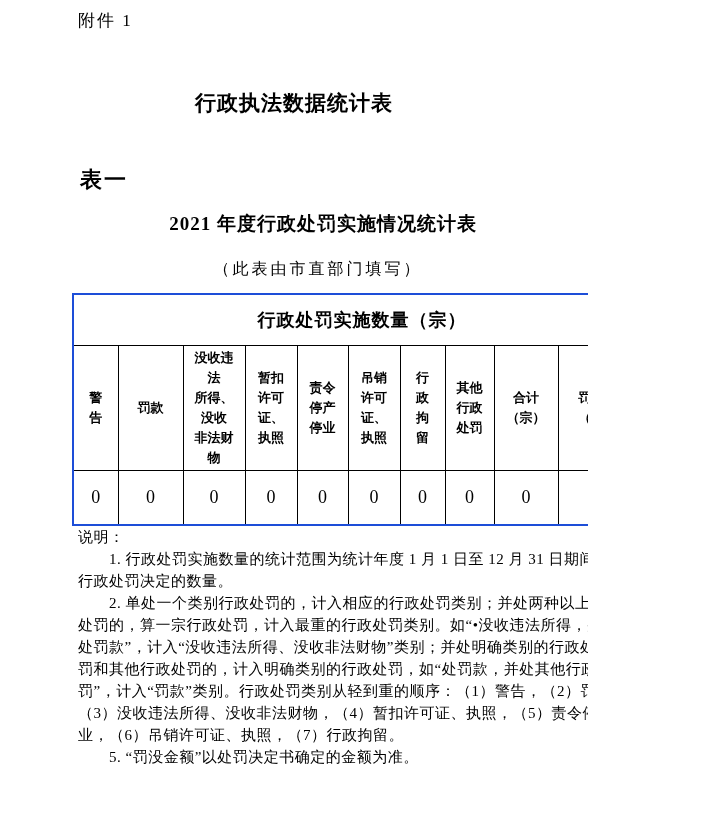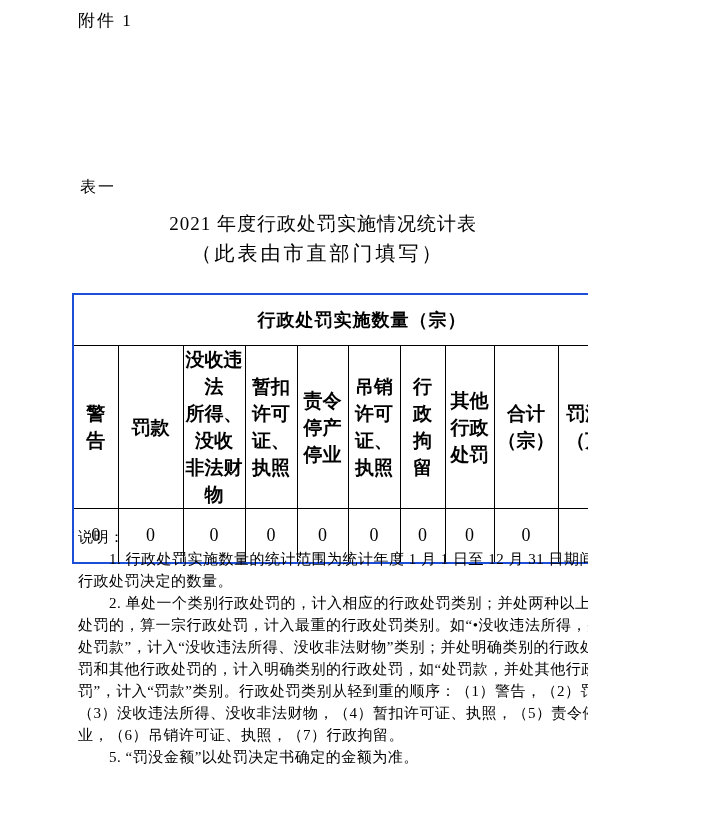--- a/index.html
+++ b/index.html
@@ -30,46 +30,46 @@
     text-align: center;
     font-size: 21px;
     font-weight: bold;
     letter-spacing: 1px;
   }
   .t1 { top: 49px; }
   .t2 { top: 89px; }
   .table-label {
     position: absolute;
     left: 80px;
-    top: 177px;
-    font-size: 16px;
-    font-weight: normal;
+    top: 165px;
+    font-size: 22px;
+    font-weight: bold;
     letter-spacing: 2px;
   }
   .subtitle {
     position: absolute;
     left: 0;
     top: 211px;
     width: 100%;
     box-sizing: border-box;
     padding-left: 58px;
     text-align: center;
     font-size: 19px;
-    font-weight: normal;
+    font-weight: bold;
     letter-spacing: 1px;
   }
   .fillnote {
     position: absolute;
     left: 0;
-    top: 240px;
+    top: 259px;
     width: 100%;
     box-sizing: border-box;
     padding-left: 48px;
     text-align: center;
-    font-size: 20px;
+    font-size: 16px;
     letter-spacing: 3px;
   }
   table.stats {
     position: absolute;
     left: 72px;
     top: 293px;
     width: 578px;
     border-collapse: collapse;
     table-layout: fixed;
     border: 2px solid #1d4ed8;
@@ -82,23 +82,23 @@
     font-weight: normal;
   }
   tr.r1 th {
     height: 50px;
     font-size: 18px;
     font-weight: bold;
     letter-spacing: 1px;
   }
   tr.r2 th {
     height: 124px;
-    font-size: 19px;
-    font-weight: bold;
-    line-height: 27px;
+    font-size: 13px;
+    font-weight: bold;
+    line-height: 20px;
     white-space: pre-line;
   }
   tr.r3 td {
     height: 53px;
     font-size: 18px;
   }
   .notes {
     position: absolute;
     left: 78px;
     top: 526px;
@@ -110,20 +110,21 @@
     white-space: pre;
   }
 </style>
 </head>
 <body>
 
 <div class="page">
 
   <div class="attach">附件 1</div>
 
+  <div class="title-line t2">行政执法数据统计表</div>
 
   <div class="table-label">表一</div>
   <div class="subtitle">2021 年度行政处罚实施情况统计表</div>
   <div class="fillnote">（此表由市直部门填写）</div>
 
   <table class="stats">
     <colgroup>
       <col style="width:45px">
       <col style="width:65px">
       <col style="width:62px">

